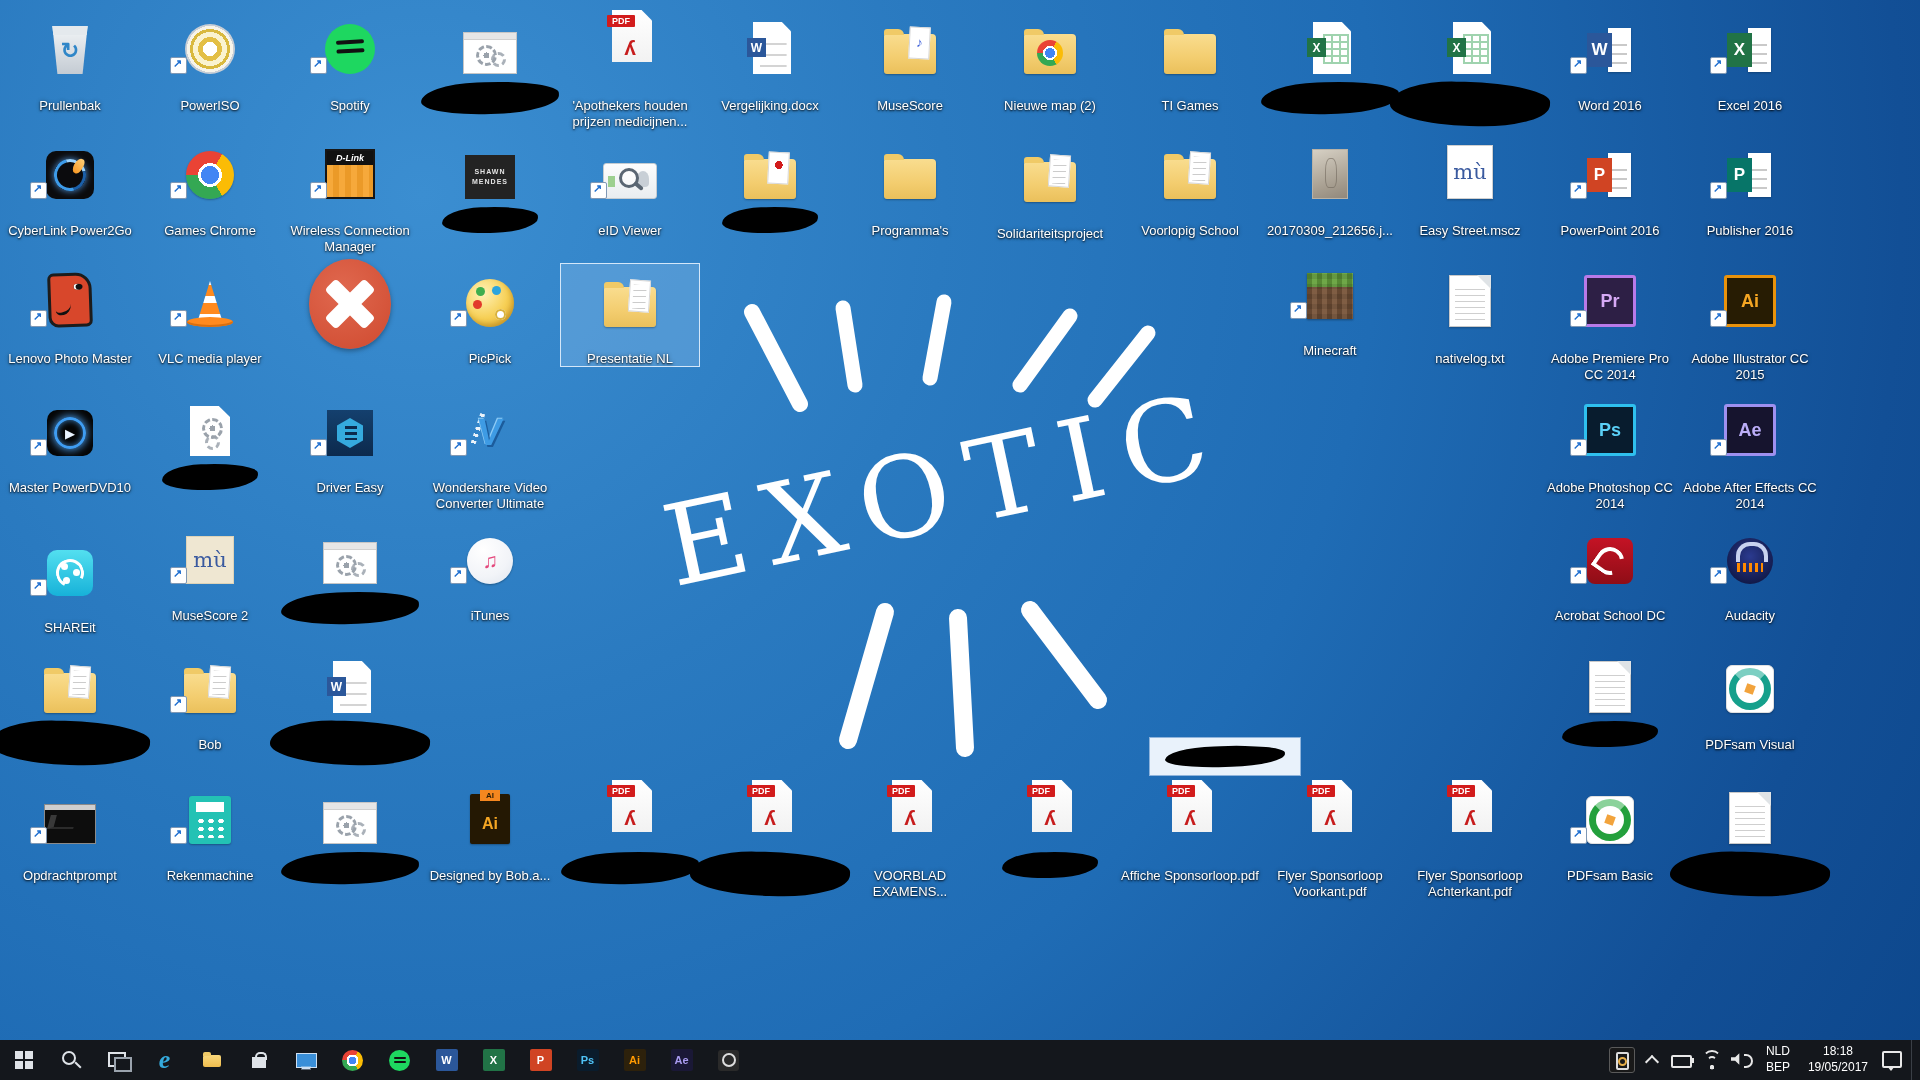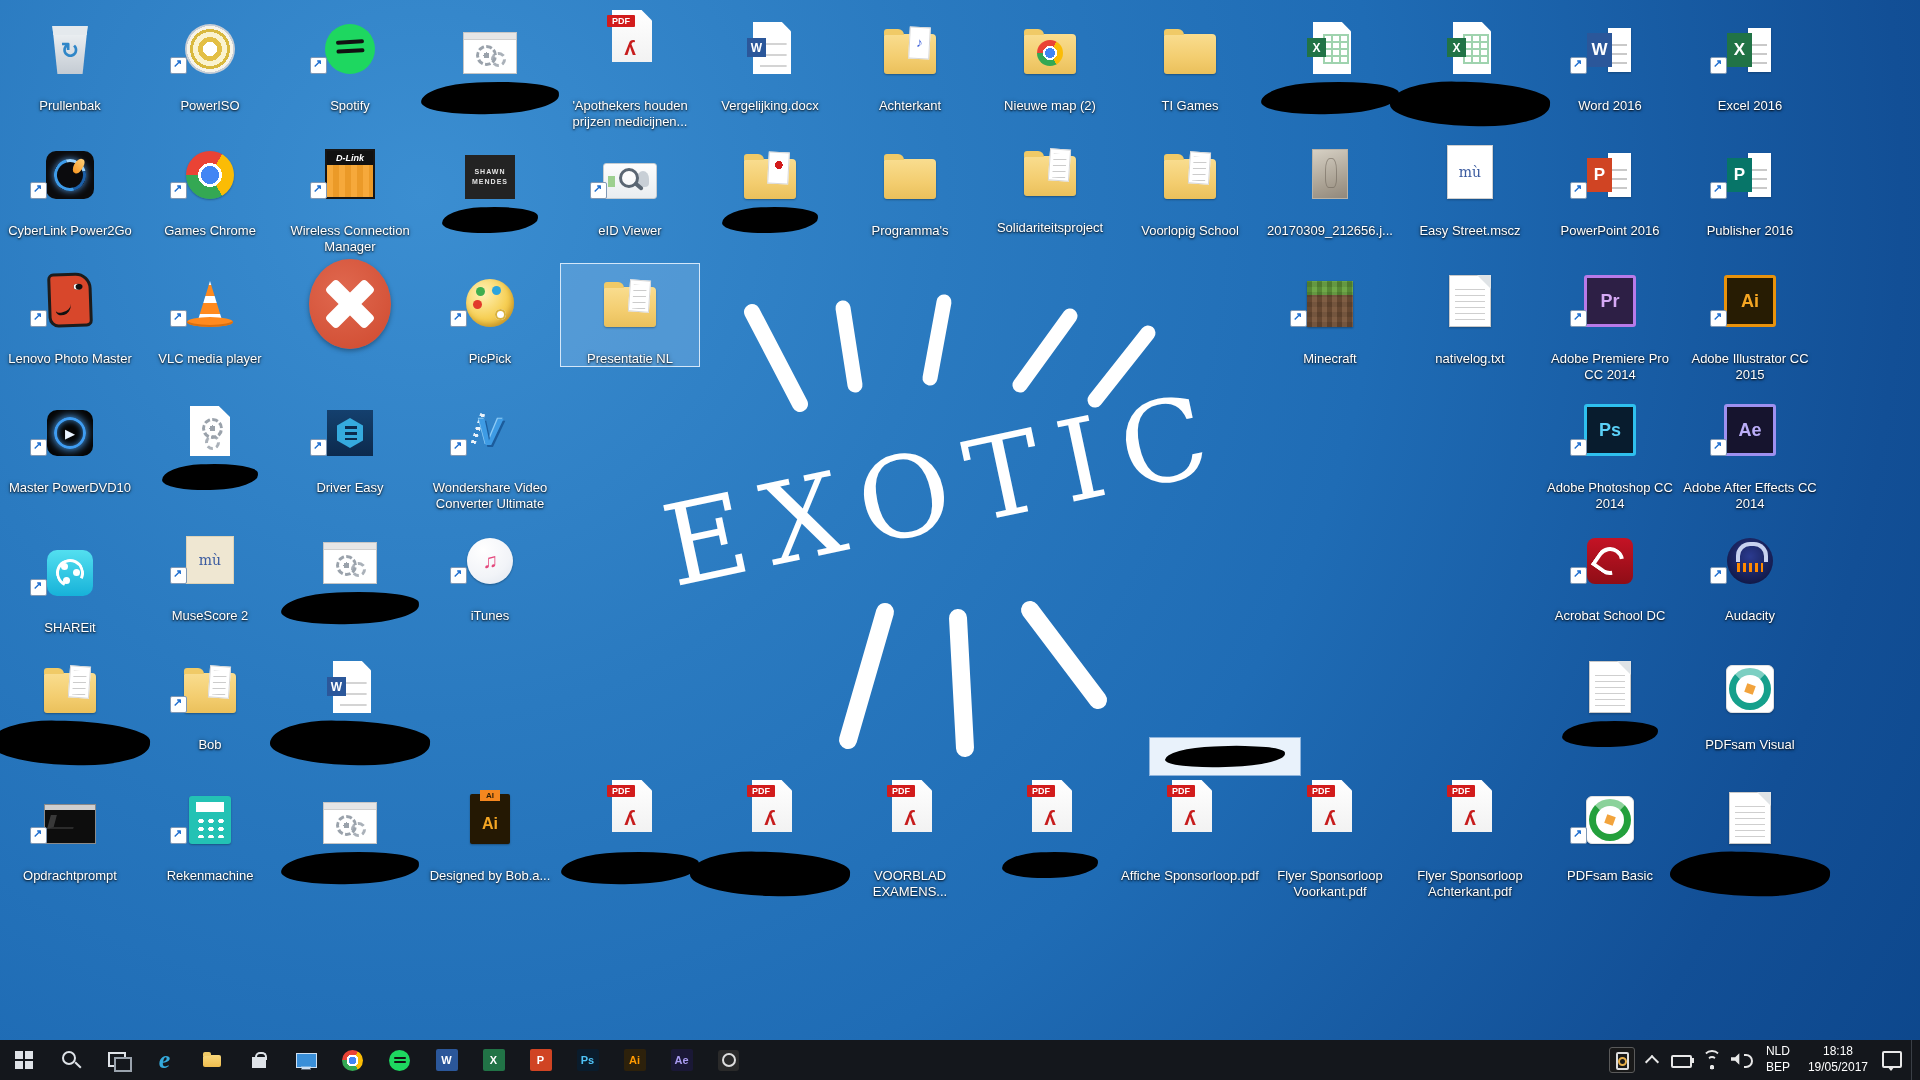--- a/index.html
+++ b/index.html
@@ -59,21 +59,21 @@
 .g-dlink .gt{position:absolute;top:0;left:0;right:0;background:#111;color:#fff;font-size:9px;font-style:italic;text-align:center;padding:2px 0;}
 .g-shawn{width:50px;height:44px;background:#232323;}
 .g-shawn .gt{font-size:7px;color:#e3e3e3;letter-spacing:1px;text-align:center;line-height:1.5;white-space:pre-line;}
 .g-eid{width:52px;height:34px;border:1px solid #c5ccd2;border-radius:3px;background:linear-gradient(#9dd08f,#9dd08f) 4px 12px/7px 11px no-repeat,linear-gradient(#fdfdfd,#e9edf0);}
 .g-eid::before{content:"";position:absolute;right:7px;top:7px;width:12px;height:16px;background:#c8cfd6;border-radius:50% 50% 4px 4px;}
 .g-eid::after{content:"";position:absolute;left:15px;top:4px;width:14px;height:14px;border:3px solid #5a6672;border-radius:50%;background:rgba(255,255,255,.5);}
 .g-eid .g2{position:absolute;left:29px;top:20px;width:11px;height:4px;background:#5a6672;transform:rotate(40deg);border-radius:2px;}
 .g-photo{width:36px;height:50px;background:linear-gradient(160deg,#d8d2c6,#a59c8e 70%,#8f867a);box-shadow:inset 0 0 0 1px #b9b2a6;}
 .g-photo::before{content:"";position:absolute;left:13px;top:9px;width:10px;height:28px;border:1px solid #6b6257;border-radius:40% 40% 30% 30%;opacity:.55;}
 .g-msfile{width:44px;height:52px;background:#fff;border:1px solid #d0d0d0;box-shadow:0 1px 2px rgba(0,0,0,.25);}
-.g-msfile .gt,.g-musescore2 .gt{color:#3a5a9f;font-size:14px;font-weight:normal;font-family:"DejaVu Serif",serif;}
+.g-msfile .gt,.g-musescore2 .gt{color:#3a5a9f;font-size:21px;font-weight:normal;font-family:"DejaVu Serif",serif;}
 .g-musescore2{width:46px;height:46px;background:#efe7d2;border:1px solid #ddd3b8;}
 .g-lenovophoto{width:38px;height:48px;background:#d8472b;border:3px solid #1c1c1c;border-radius:6px 16px 6px 10px;transform:rotate(-2deg);}
 .g-lenovophoto::before{content:"";position:absolute;right:6px;top:8px;width:9px;height:6px;background:#111;border-radius:50%;box-shadow:inset 2px 0 0 #fff;}
 .g-lenovophoto::after{content:"";position:absolute;left:4px;bottom:9px;width:16px;height:10px;border-bottom:3px solid #111;border-radius:0 0 10px 6px;transform:rotate(-8deg);}
 .g-vlc{width:46px;height:46px;}
 .g-vlc::before{content:"";position:absolute;left:50%;transform:translateX(-50%);bottom:4px;width:34px;height:42px;clip-path:polygon(50% 0,88% 100%,12% 100%);background:linear-gradient(180deg,#f2f2f2 0 10%,#ff8a1e 10% 35%,#fff 35% 52%,#ff8a1e 52% 78%,#fff 78% 88%,#ff8a1e 88%);}
 .g-vlc::after{content:"";position:absolute;left:50%;transform:translateX(-50%);bottom:0;width:46px;height:10px;border-radius:50%;background:#ff8a1e;box-shadow:inset 0 -2px 0 #d96f0f;}
 .g-redx{width:82px;height:90px;background:radial-gradient(circle at 40% 35%,#e0684f,#cf4a2f);border-radius:50%;box-shadow:0 2px 5px rgba(0,0,0,.35);margin-bottom:-22px;z-index:4;}
 .g-redx::before,.g-redx::after{content:"";position:absolute;left:50%;top:50%;width:16px;height:56px;background:#fff;border-radius:4px;}
 .g-redx::before{transform:translate(-50%,-50%) rotate(45deg);}
@@ -228,21 +228,21 @@
           <div class="g g-worddoc">
             <span class="gt">W</span>
           </div>
         </div>
         <div class="lbl">Vergelijking.docx</div>
       </div>
       <div class="item" style="left: 840px; top: 10px;">
         <div class="ibox">
           <div class="g g-foldermusic"></div>
         </div>
-        <div class="lbl">Achterkant</div>
+        <div class="lbl">MuseScore</div>
       </div>
       <div class="item" style="left: 980px; top: 10px;">
         <div class="ibox">
           <div class="g g-folderchrome"></div>
         </div>
         <div class="lbl">Nieuwe map (2)</div>
       </div>
       <div class="item" style="left: 1120px; top: 10px;">
         <div class="ibox">
           <div class="g g-folder"></div>
@@ -329,21 +329,21 @@
           <div class="g g-folderpdf"></div>
         </div>
         <div class="blob"></div>
       </div>
       <div class="item" style="left: 840px; top: 135px;">
         <div class="ibox">
           <div class="g g-folder"></div>
         </div>
         <div class="lbl">Programma's</div>
       </div>
-      <div class="item" style="left: 980px; top: 132px;">
+      <div class="item" style="left: 980px; top: 138px;">
         <div class="ibox">
           <div class="g g-folderdocs"></div>
         </div>
         <div class="lbl">Solidariteitsproject</div>
       </div>
       <div class="item" style="left: 1120px; top: 135px;">
         <div class="ibox">
           <div class="g g-folderdocs"></div>
         </div>
         <div class="lbl">Voorlopig School</div>
@@ -405,21 +405,21 @@
           <div class="sc"></div>
         </div>
         <div class="lbl">PicPick</div>
       </div>
       <div class="item sel" style="left: 560px; top: 263px;">
         <div class="ibox">
           <div class="g g-folderdocs"></div>
         </div>
         <div class="lbl">Presentatie NL</div>
       </div>
-      <div class="item" style="left: 1260px; top: 263px;">
+      <div class="item" style="left: 1260px; top: 255px;">
         <div class="ibox">
           <div class="g g-minecraft"></div>
           <div class="sc"></div>
         </div>
         <div class="lbl">Minecraft</div>
       </div>
       <div class="item" style="left: 1400px; top: 263px;">
         <div class="ibox">
           <div class="g g-txt"></div>
         </div>

